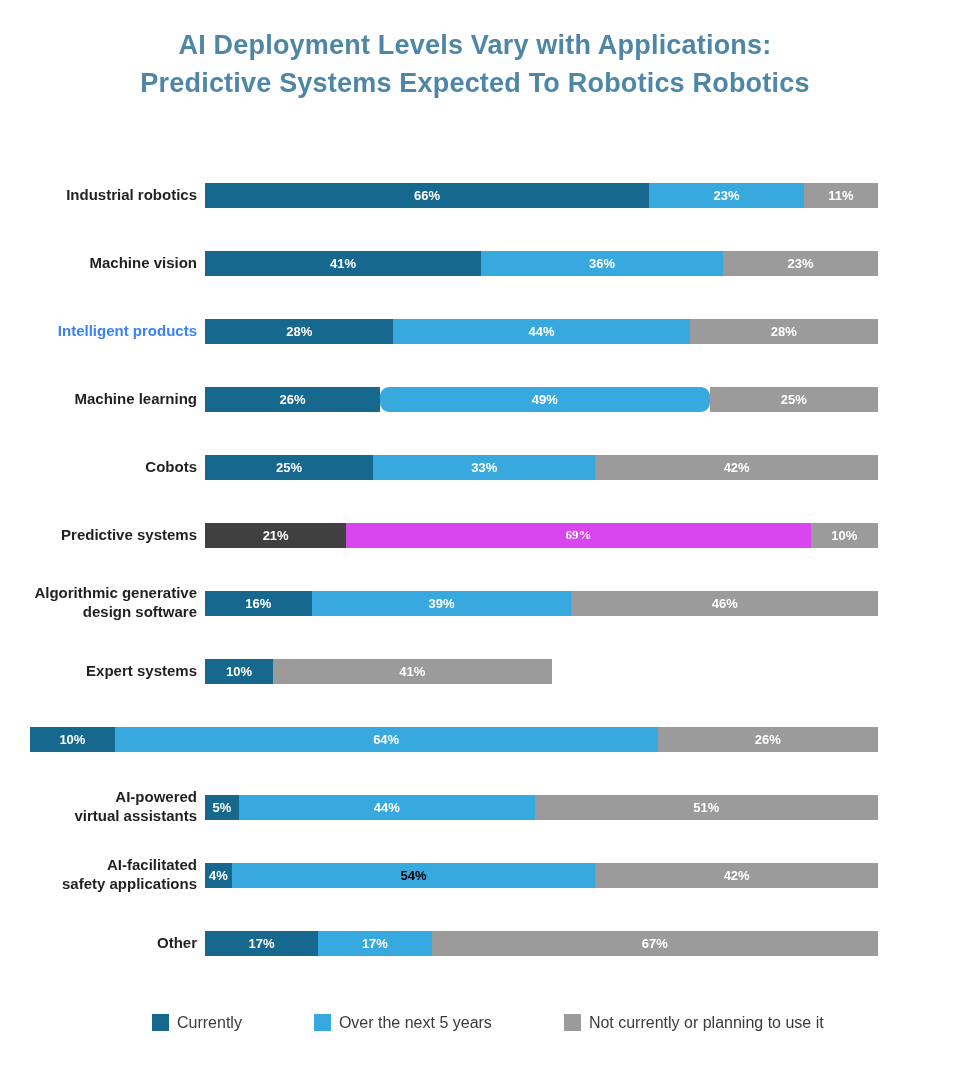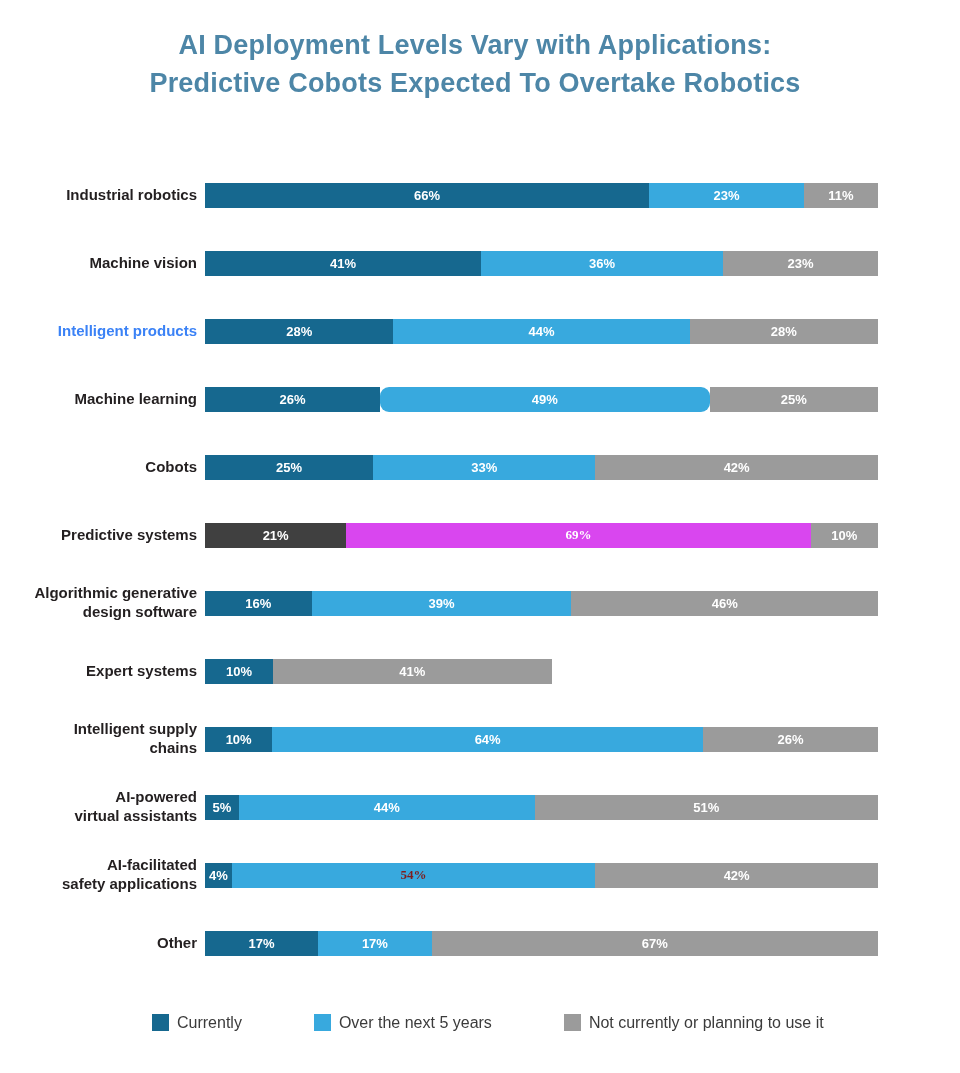--- a/index.html
+++ b/index.html
@@ -83,21 +83,21 @@
   .legend-label {
     font-size: 16px;
     color: #3b3b3b;
     white-space: nowrap;
   }
 </style>
 </head>
 <body>
 
 <div class="page">
-  <h1 class="title" style="color: rgb(77, 134, 167);"><span>AI Deployment Levels Vary with Applications:</span><br><span>Predictive Cobots Expected To Overtake Robotics</span></h1>
+  <h1 class="title" style="color: rgb(77, 134, 167);"><span>AI Deployment Levels Vary with Applications:</span><br><span>Predictive Systems Expected To Robotics Robotics</span></h1>
 
   <div class="chart">
     <div>
         <div class="row">
           <div class="cat" style="color: rgb(35, 31, 32);">Industrial robotics</div>
           <div class="bar">
             <div class="seg" style="width: 66%; background: rgb(22, 104, 143);">
               <span class="pct" style="color: rgb(255, 255, 255);">66%</span>
             </div>
             <div class="seg" style="width: 23%; background: rgb(56, 169, 222);">
@@ -198,21 +198,20 @@
           <div class="bar">
             <div class="seg" style="width: 10.101%; background: rgb(22, 104, 143);">
               <span class="pct" style="color: rgb(255, 255, 255);">10%</span>
             </div>
             <div class="seg" style="width: 41.4141%; background: rgb(155, 155, 155);">
               <span class="pct" style="color: rgb(255, 255, 255);">41%</span>
             </div>
           </div>
         </div>
         <div class="row">
-          <div class="cat" style="color: rgb(35, 31, 32);">Intelligent supply chains</div>
           <div class="bar">
             <div class="seg" style="width: 10%; background: rgb(22, 104, 143);">
               <span class="pct" style="color: rgb(255, 255, 255);">10%</span>
             </div>
             <div class="seg" style="width: 64%; background: rgb(56, 169, 222);">
               <span class="pct" style="color: rgb(255, 255, 255);">64%</span>
             </div>
             <div class="seg" style="width: 26%; background: rgb(155, 155, 155);">
               <span class="pct" style="color: rgb(255, 255, 255);">26%</span>
             </div>
@@ -234,21 +233,21 @@
           </div>
         </div>
         <div class="row">
           <div class="cat" style="color: rgb(35, 31, 32);">AI-facilitated
 safety applications</div>
           <div class="bar">
             <div class="seg" style="width: 4%; background: rgb(22, 104, 143);">
               <span class="pct" style="color: rgb(255, 255, 255);">4%</span>
             </div>
             <div class="seg" style="width: 54%; background: rgb(56, 169, 222);">
-              <span class="pct" style="color: #7f1d1d; font-family: Liberation Serif, serif;">54%</span>
+              <span class="pct" style="color: #000000;">54%</span>
             </div>
             <div class="seg" style="width: 42%; background: rgb(155, 155, 155);">
               <span class="pct" style="color: rgb(255, 255, 255);">42%</span>
             </div>
           </div>
         </div>
         <div class="row">
           <div class="cat" style="color: rgb(35, 31, 32);">Other</div>
           <div class="bar">
             <div class="seg" style="width: 16.8317%; background: rgb(22, 104, 143);">

